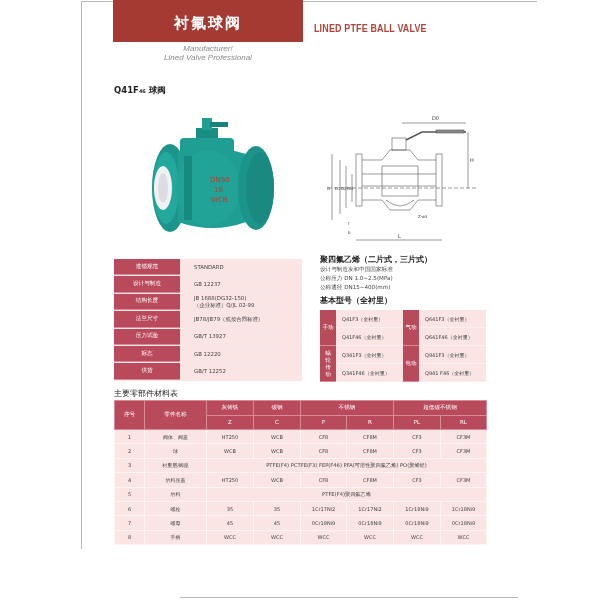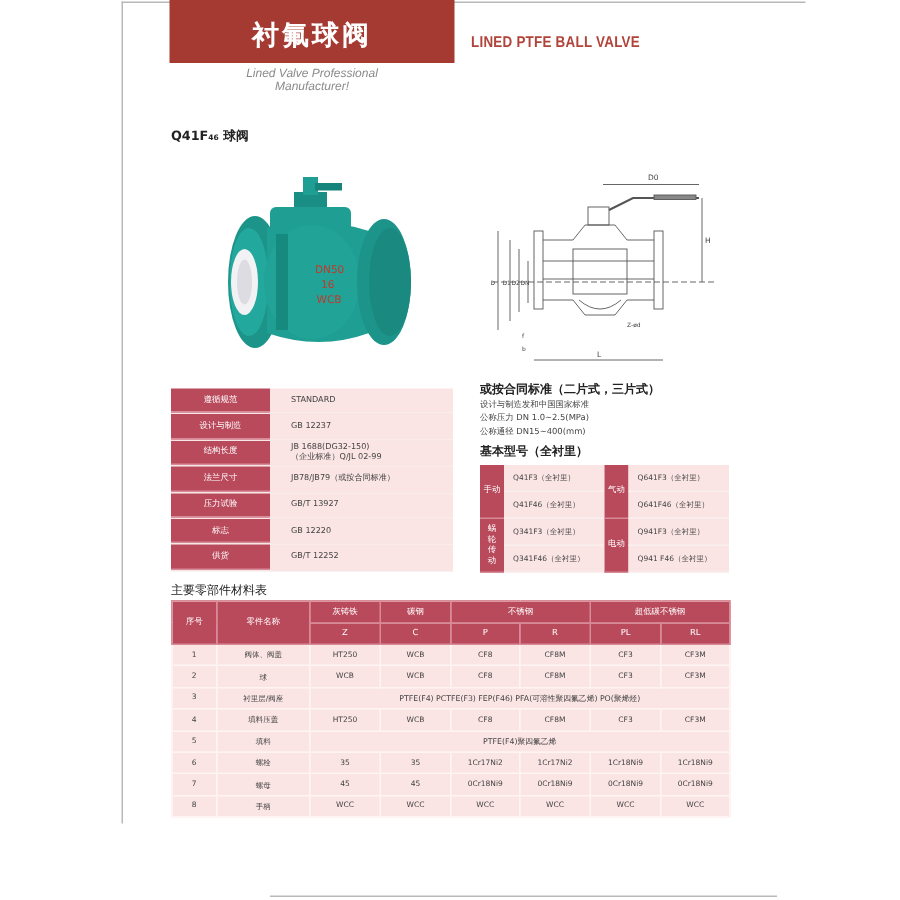--- a/index.html
+++ b/index.html
@@ -5,21 +5,21 @@
   html, body { margin:0; padding:0; background:#ffffff; }
   body { width:600px; height:600px; position:relative; overflow:hidden;
          font-family:"DejaVu Sans", sans-serif; color:#333; }
   .abs { position:absolute; }
   .crop-top { left:81px; top:1px; width:456px; height:1px; background:#b9b9b9; }
   .crop-left { left:81px; top:1px; width:1px; height:548px; background:#b9b9b9; }
   .crop-bottom { left:180px; top:597px; width:338px; height:1px; background:#b9b9b9; }
 
   .banner { left:113px; top:0; width:190px; height:42px; background:#a53a32;
             display:flex; align-items:center; justify-content:center; }
-  .banner-title { color:#fff; font-size:18px; font-weight:bold; letter-spacing:2px; margin-top:4px; }
+  .banner-title { color:#fff; font-size:15px; font-weight:bold; letter-spacing:2px; margin-top:4px; }
   .banner-en { left:314px; top:22px; font-family:"Liberation Sans", sans-serif; font-weight:bold;
                font-size:10.5px; color:#b0433a; transform:scaleX(0.85); transform-origin:left center; letter-spacing:0.2px; }
   .tagline { left:113px; top:44px; width:190px; text-align:center; font-family:"Liberation Sans", sans-serif;
              font-style:italic; font-size:8px; line-height:9px; color:#8a8a8a; }
   .model-title { left:114px; top:85px; font-size:8.5px; font-weight:bold; color:#222; }
   .model-title sub { font-size:5px; vertical-align:baseline; }
 
   .photo { left:118px; top:110px; width:180px; height:140px; }
   .drawing { left:318px; top:108px; width:182px; height:142px; }
 
@@ -56,22 +56,22 @@
 
 <div class="abs crop-top"></div>
 <div class="abs crop-left"></div>
 <div class="abs crop-bottom"></div>
 
 <div class="abs banner">
   <span class="banner-title">衬氟球阀</span>
 </div>
 <div class="abs banner-en">LINED PTFE BALL VALVE</div>
 <div class="abs tagline">
+  <div>Manufacturer!</div>
   <div>Lined Valve Professional</div>
-  <div>Manufacturer!</div>
 </div>
 
 <div class="abs model-title"><span>Q41F</span><sub>46</sub><span> 球阀</span></div>
 
 <svg class="abs photo" viewBox="0 0 180 140">
   <rect x="78" y="18" width="22" height="10" fill="#1a8d85"></rect>
   <rect x="84" y="8" width="10" height="12" fill="#1f9e94"></rect>
   <rect x="92" y="12" width="18" height="5" fill="#17847c"></rect>
   <rect x="62" y="28" width="54" height="22" rx="4" fill="#1f9e94"></rect>
   <ellipse cx="52" cy="78" rx="18" ry="44" fill="#1c948a"></ellipse>
@@ -147,21 +147,21 @@
   <div class="spec-row">
       <div class="spec-label">标志</div>
       <div class="spec-val">GB 12220</div>
     </div>
   <div class="spec-row">
       <div class="spec-label">供货</div>
       <div class="spec-val">GB/T 12252</div>
     </div>
 </div>
 
-<div class="abs flange-title">或按合同标准（二片式，三片式）</div>
+<div class="abs flange-title">聚四氟乙烯（二片式，三片式）</div>
 <div class="abs flange-line" style="top:266px">设计与制造发和中国国家标准</div>
 <div class="abs flange-line" style="top:275px">公称压力 DN 1.0~2.5(MPa)</div>
 <div class="abs flange-line" style="top:284px">公称通径 DN15~400(mm)</div>
 <div class="abs basic-title">基本型号（全衬里）</div>
 
 <div class="abs mtable">
   <div class="mlab" style="grid-column:1;grid-row:1 / span 2">手动</div>
   <div class="mval" style="grid-column:2;grid-row:1">Q41F3（全衬里）</div>
   <div class="mval" style="grid-column:2;grid-row:2">Q41F46（全衬里）</div>
   <div class="mlab" style="grid-column:3;grid-row:1 / span 2">气动</div>

